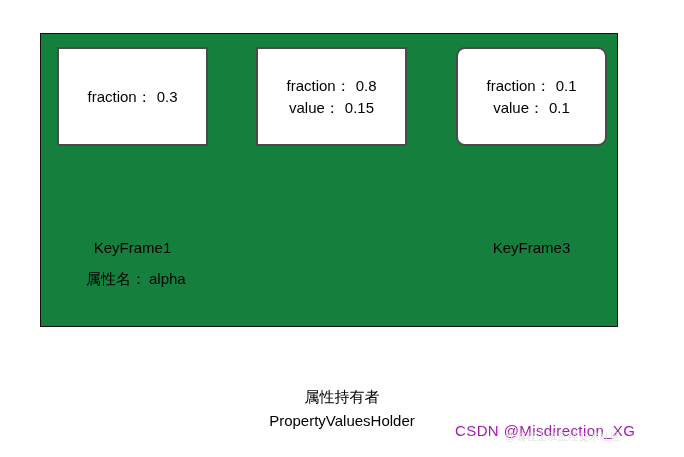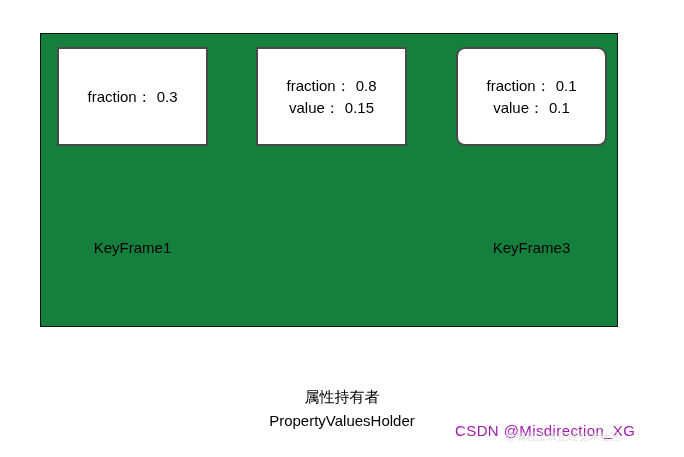--- a/index.html
+++ b/index.html
@@ -156,20 +156,23 @@
         <span class="kf-key">fraction：</span><span class="kf-val">0.1</span>
       </div>
       <div class="kf-line">
         <span class="kf-key">value：</span><span class="kf-val">0.1</span>
       </div>
     </div>
 
     <div class="kf-caption c1">KeyFrame1</div>
     <div class="kf-caption c3">KeyFrame3</div>
 
+    <div class="prop-name">
+      <span>属性名：</span><span class="prop-value">alpha</span>
+    </div>
 
   </div>
 
   <div class="holder-caption">
     <div class="cap-line">属性持有者</div>
     <div class="cap-line">PropertyValuesHolder</div>
   </div>
 
   <div class="watermark">CSDN @Misdirection_XG</div>
   <div class="watermark-sub">@编程上班正经交术社区</div>

